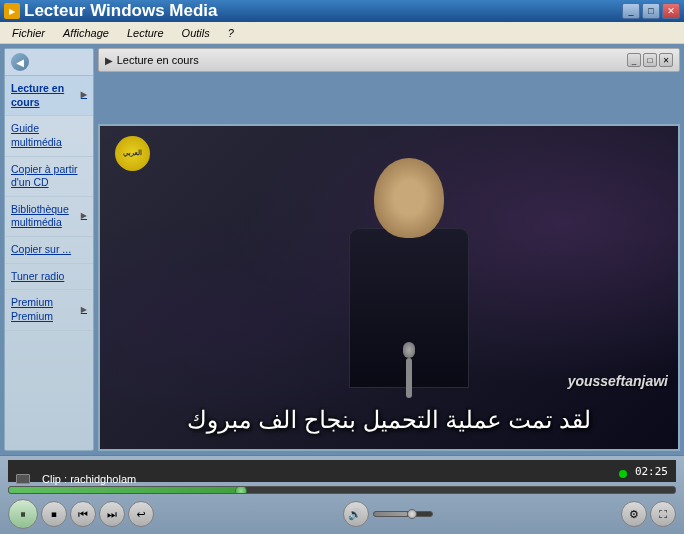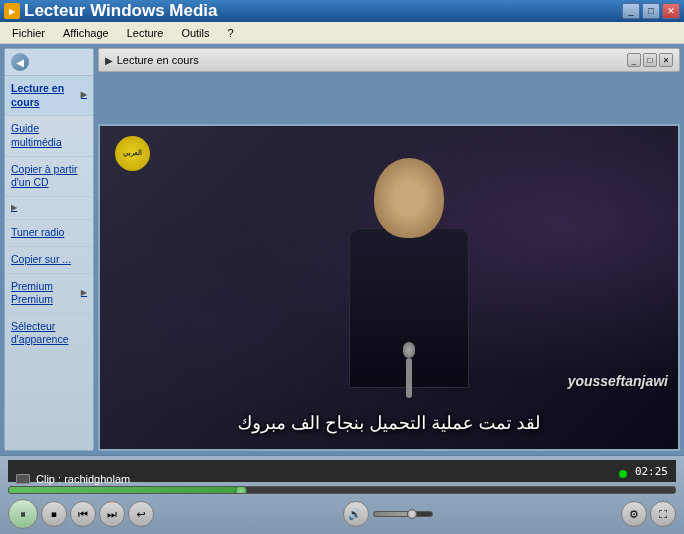--- a/index.html
+++ b/index.html
@@ -66,20 +66,21 @@
 
     
     .menu-bar {
       background: #ece9d8;
       height: 22px;
       display: flex;
       align-items: center;
       padding: 0 4px;
       border-bottom: 1px solid #ccc;
       gap: 2px;
+      font-style: italic;
     }
     .menu-item {
       padding: 2px 8px;
       cursor: pointer;
       font-size: 11px;
     }
 
     
     .main-container {
       display: flex;
@@ -306,21 +307,21 @@
     }
 
     
     .arabic-subtitle {
       position: absolute;
       bottom: 15px;
       left: 0;
       right: 0;
       text-align: center;
       color: white;
-      font-size: 18px;
+      font-size: 24px;
       direction: rtl;
       text-shadow: 2px 2px 4px black, -1px -1px 3px black;
       padding: 0 20px;
     }
 
     
     .controls-section {
       background: linear-gradient(to bottom, #a0b4c8, #8098b0);
       border-top: 1px solid #6080a0;
       padding: 4px 8px;
@@ -332,21 +333,21 @@
       justify-content: space-between;
       margin-bottom: 4px;
       height: 22px;
       background: #2a2a2a;
       padding: 0 8px;
     }
 
     .status-left {
       display: flex;
       align-items: center;
-      gap: 6px;
+      gap: 12px;
       margin-top: 16px;
     }
 
     .video-icon-small {
       width: 14px;
       height: 10px;
       background: #555;
       border-radius: 1px;
       border: 1px solid #888;
     }
@@ -520,34 +521,32 @@
         <span>Lecture en cours</span>
         <span class="sidebar-arrow">▶</span>
       </div>
       <div class="sidebar-item">
         <span>Guide multimédia</span>
       </div>
       <div class="sidebar-item">
         <span>Copier à partir d'un CD</span>
       </div>
       <div class="sidebar-item">
+        <span>Bibliothèque multimédia</span>
         <span class="sidebar-arrow">▶</span>
+      </div>
+      <div class="sidebar-item">
+        <span>Copier sur ...</span>
       </div>
       <div class="sidebar-item">
         <span>Tuner radio</span>
-      </div>
-      <div class="sidebar-item">
-        <span>Copier sur ...</span>
       </div>
       <div class="sidebar-item">
         <span>Premium Premium</span>
         <span class="sidebar-arrow">▶</span>
-      </div>
-      <div class="sidebar-item">
-        <span>Sélecteur d'apparence</span>
       </div>
     </div>
 
     <div class="video-section">
 
       <div class="mini-player-bar">
         <span class="mini-player-icon">▶</span>
         <span class="mini-player-label">Lecture en cours</span>
         <div class="mini-player-controls">
           <div class="mini-ctrl-btn">_</div>

